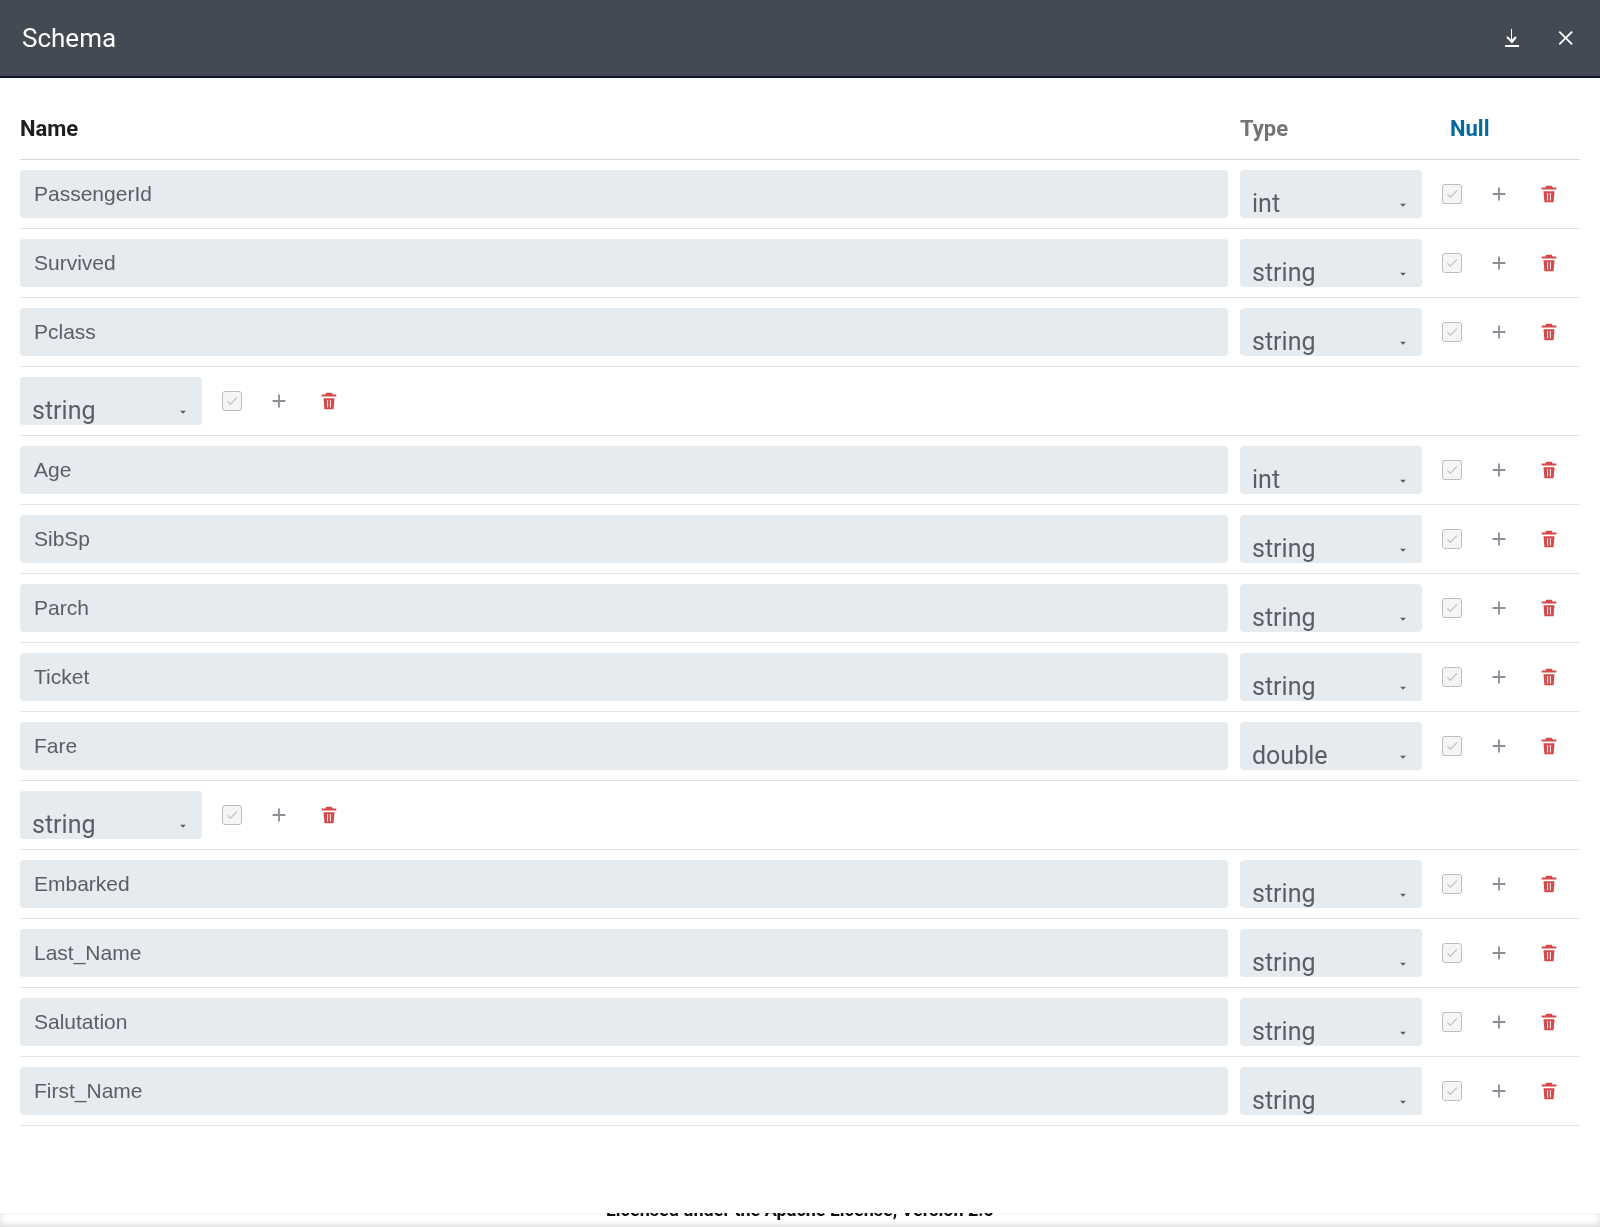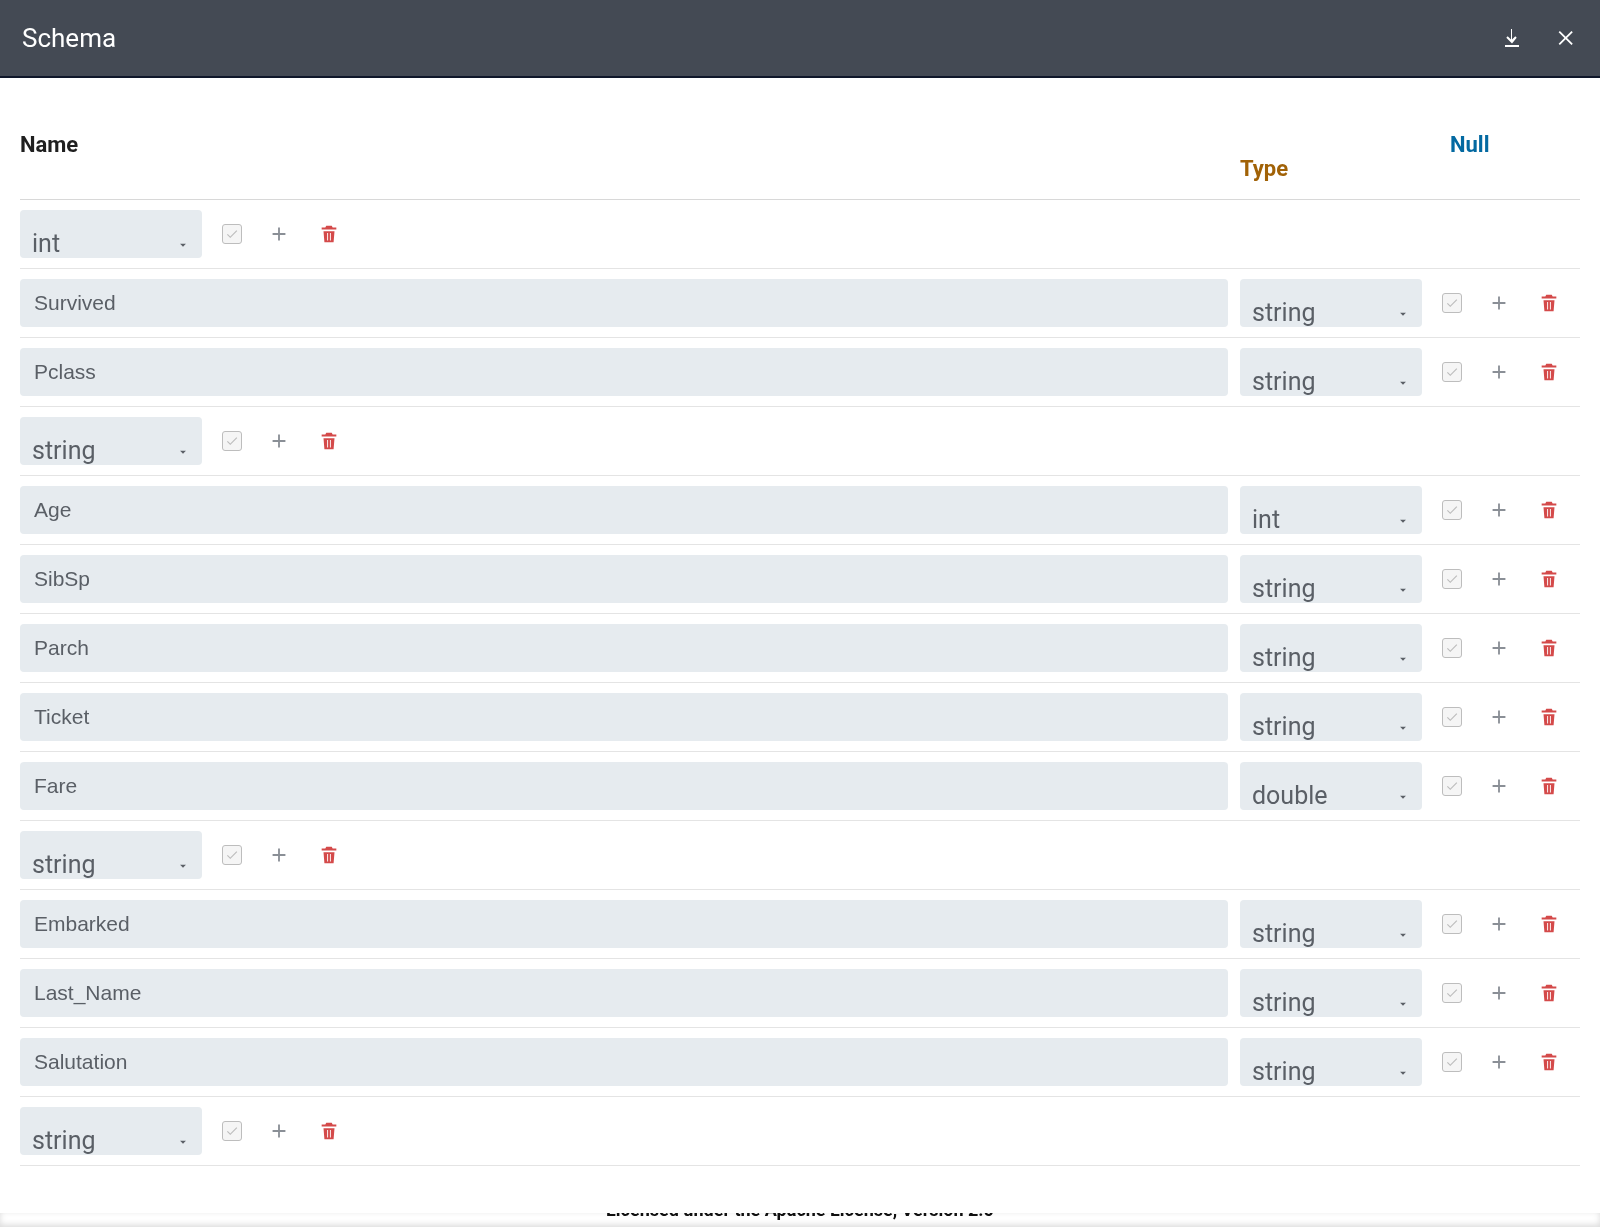--- a/index.html
+++ b/index.html
@@ -33,30 +33,30 @@
   }
   .header-icon {
     cursor: pointer;
     display: inline-flex;
     align-items: center;
     justify-content: center;
   }
   .header-icon svg { fill: #ffffff; width: 24px; height: 24px; }
   .close-icon svg { width: 22px; height: 22px; }
   .content {
-    padding: 8px 20px;
+    padding: 16px 20px;
   }
   .columns-head {
     display: flex;
     align-items: center;
     padding: 22px 0 18px 0;
     border-bottom: 1px solid #d8d8d8;
   }
   .col-name-h { flex: 0 0 1220px; font-size: 22px; font-weight: 700; color: #1f1f1f; }
-  .col-type-h { flex: 0 0 210px; font-size: 22px; font-weight: 700; color: #a16207; margin-top: 48px; }
+  .col-type-h { flex: 0 0 210px; font-size: 22px; font-weight: 700; color: #737373; }
   .col-null-h { flex: 0 0 60px; font-size: 22px; font-weight: 700; color: #0369a1; }
   .row {
     display: flex;
     align-items: center;
     padding: 10px 0;
     border-bottom: 1px solid #e4e4e4;
     gap: 12px;
   }
   .name-input {
     flex: 0 0 1208px;
@@ -155,20 +155,21 @@
 </div>
 
 <div class="content">
   <div class="columns-head">
     <div class="col-name-h">Name</div>
     <div class="col-type-h">Type</div>
     <div class="col-null-h">Null</div>
   </div>
   <div id="rows-container">
       <div class="row">
+        <input class="name-input" value="PassengerId" style="">
         <div class="type-select">
           <span>int</span>
           <span class="type-caret"><svg viewBox="0 0 24 24">
               <path d="M7 10l5 5 5-5z"></path>
             </svg></span>
         </div>
         <div class="null-check">
           <div class="cb">
             <svg viewBox="0 0 24 24">
               <path d="M9 16.2 4.8 12l-1.4 1.4L9 19 21 7l-1.4-1.4z"></path>
@@ -490,20 +491,21 @@
             <path d="M19 13h-6v6h-2v-6H5v-2h6V5h2v6h6v2z"></path>
           </svg>
         </div>
         <div class="act-btn trash-icon">
           <svg viewBox="0 0 24 24">
             <path d="M9 3h6l1 2h4v2H4V5h4l1-2zm-3 6h12l-1 12H7L6 9zm4 2v8h1v-8h-1zm3 0v8h1v-8h-1z"></path>
           </svg>
         </div>
       </div>
       <div class="row">
+        <input class="name-input" value="First_Name" style="">
         <div class="type-select">
           <span>string</span>
           <span class="type-caret"><svg viewBox="0 0 24 24">
               <path d="M7 10l5 5 5-5z"></path>
             </svg></span>
         </div>
         <div class="null-check">
           <div class="cb">
             <svg viewBox="0 0 24 24">
               <path d="M9 16.2 4.8 12l-1.4 1.4L9 19 21 7l-1.4-1.4z"></path>

